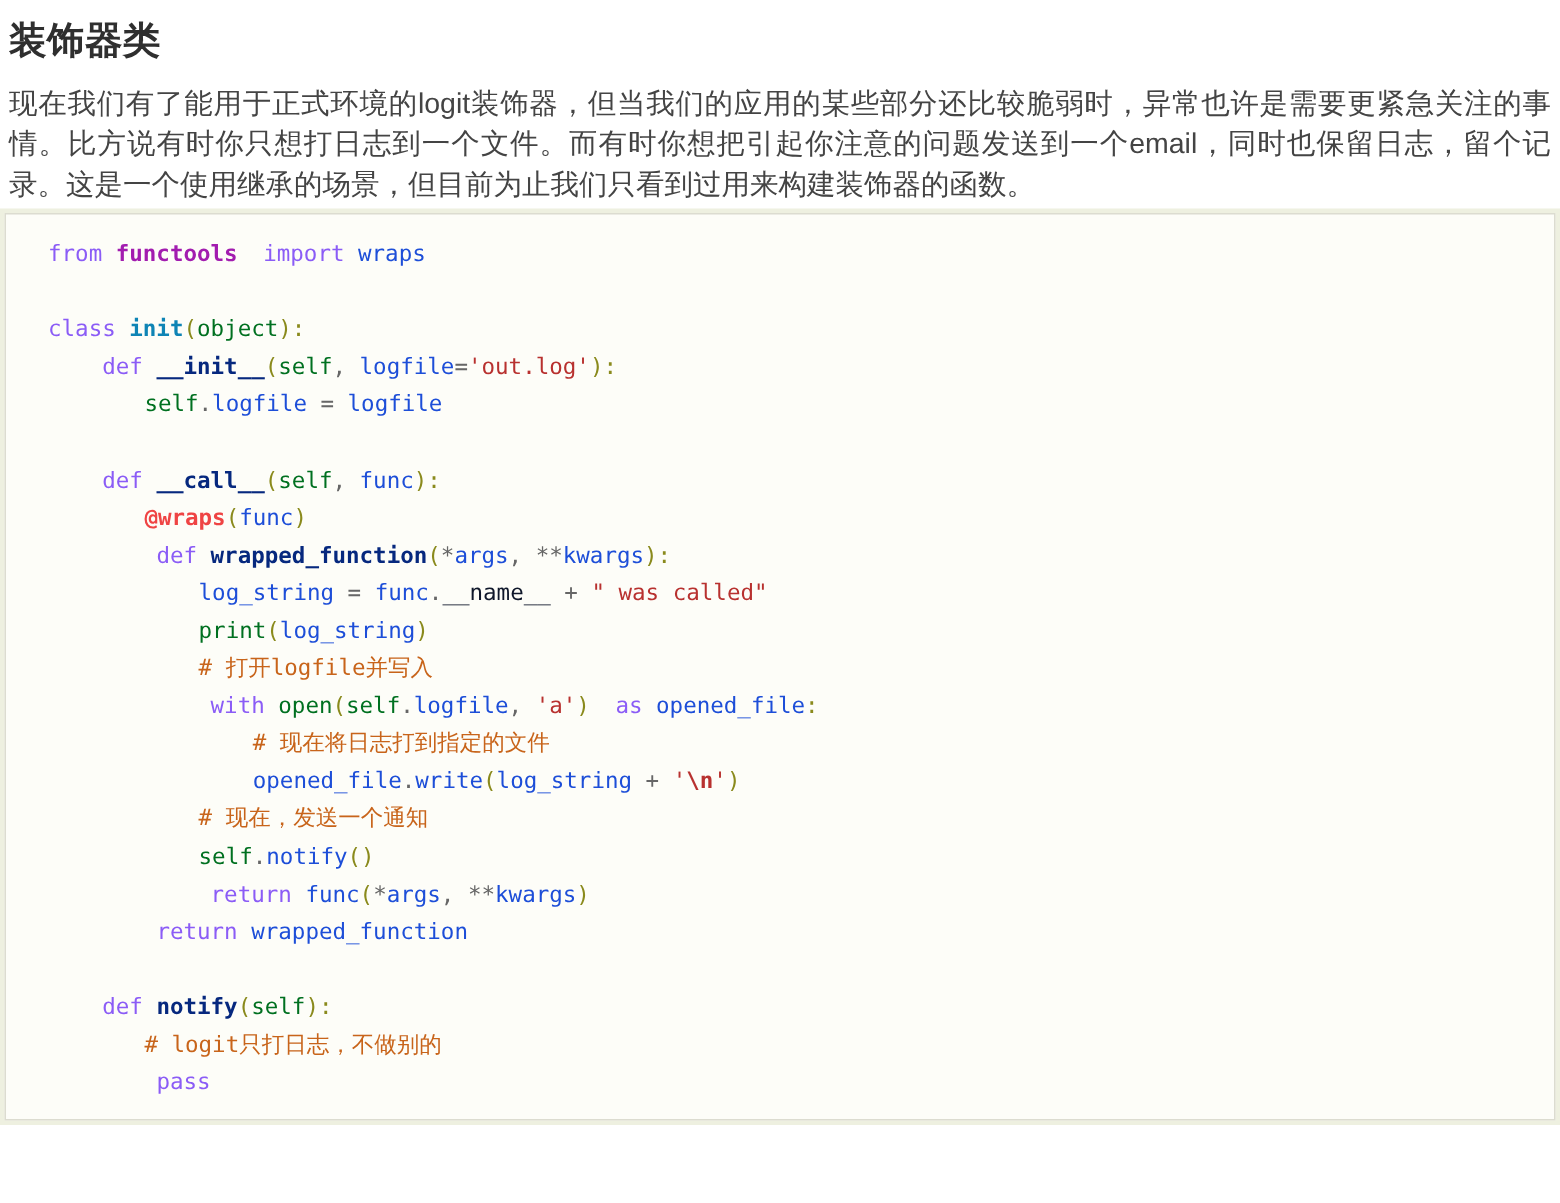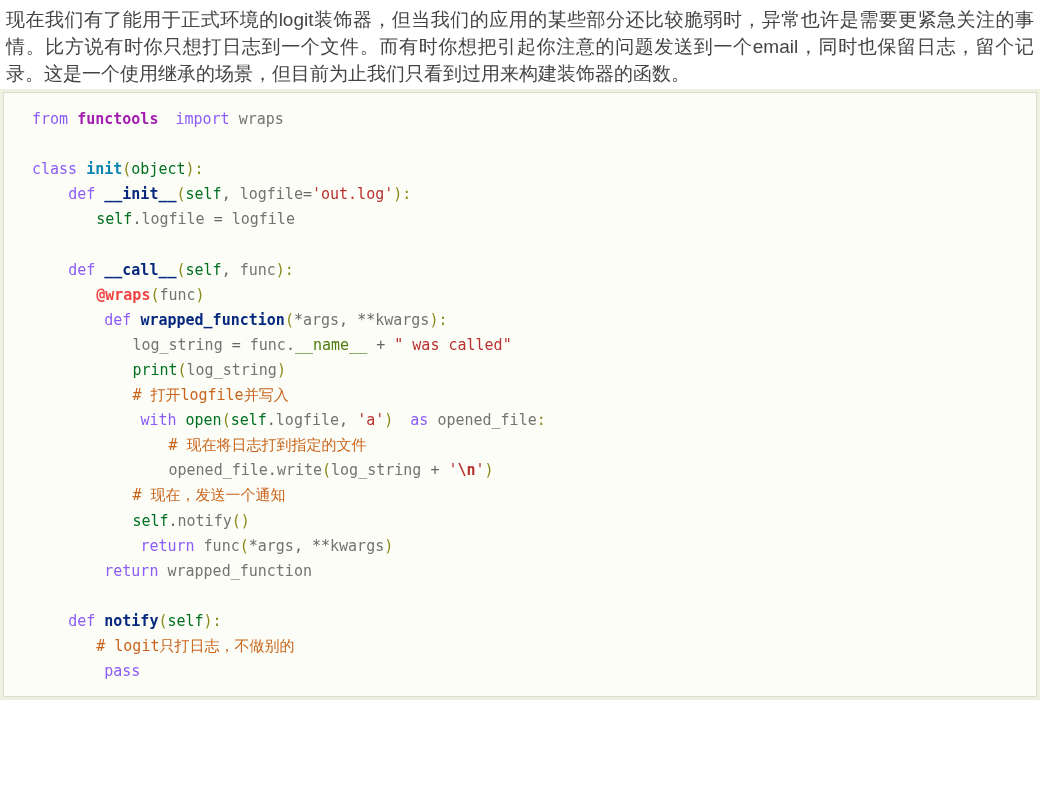--- a/index.html
+++ b/index.html
@@ -68,34 +68,35 @@
     color: #333333;
   }
 
   
   .k  { color: #8b5cf6; font-weight: normal; margin-left: 8px; }   
   .nn { color: #a21caf; font-weight: bold; }   
   .nc { color: #0e84b5; font-weight: bold; }   
   .nf { color: #06287e; font-weight: bold; }   
   .nb { color: #007020; }                      
   .bp { color: #007020; }                      
-  .n  { color: #737373; }                      
-  .vm { color: #4d7c0f; }                      
+  .n  { color: #1d4ed8; }                      
+  .vm { color: #0f172a; }                      
   .nd { color: #ef4444; font-weight: bold; }   
   .p  { color: #8a8a1c; }                      
   .o  { color: #666666; }                      
   .s  { color: #b8312f; }                      
   .se { color: #b8312f; font-weight: bold; }   
   .c  { color: #c8641a; font-style: normal; }
 </style>
 </head>
 <body>
 
 <div class="page">
 
+  <h1 class="section-title">装饰器类</h1>
 
   <p class="body-text">现在我们有了能用于正式环境的logit装饰器，但当我们的应用的某些部分还比较脆弱时，异常也许是需要更紧急关注的事情。比方说有时你只想打日志到一个文件。而有时你想把引起你注意的问题发送到一个email，同时也保留日志，留个记录。这是一个使用继承的场景，但目前为止我们只看到过用来构建装饰器的函数。</p>
 
 
   <div class="code-wrap">
     <div class="code-box">
       <pre class="code"><code><span class="k">from</span> <span class="nn">functools</span> <span class="k">import</span> <span class="n">wraps</span>
 
 <span class="k">class</span> <span class="nc">init</span><span class="p">(</span><span class="nb">object</span><span class="p">):</span>
     <span class="k">def</span> <span class="nf">__init__</span><span class="p">(</span><span class="bp">self</span><span class="o">,</span> <span class="n">logfile</span><span class="o">=</span><span class="s">'out.log'</span><span class="p">):</span>

